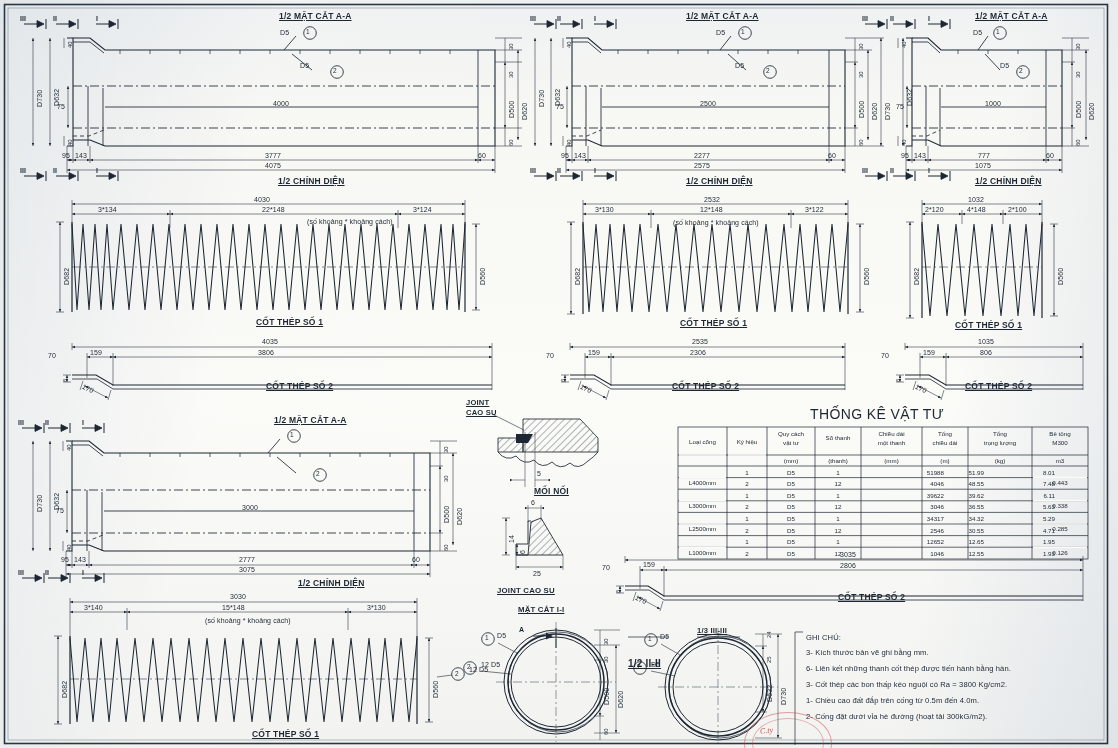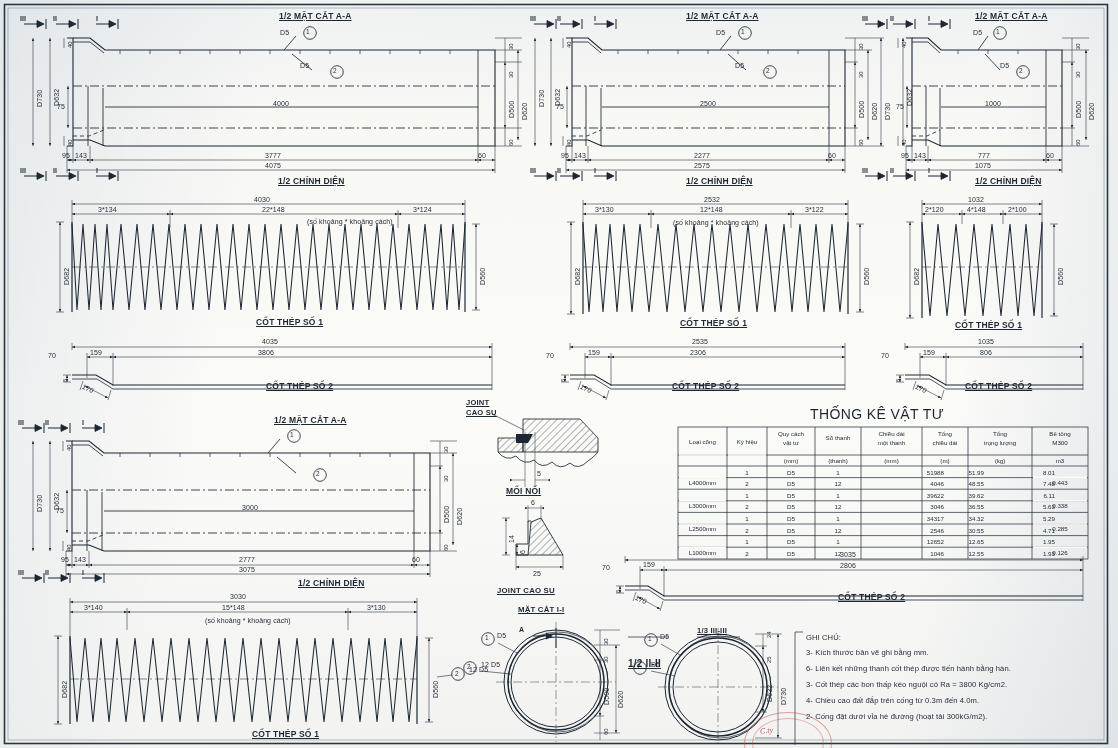--- a/index.html
+++ b/index.html
@@ -821,21 +821,21 @@
   <div class="lbl dim" style="left:205px;top:617px;">(số khoảng * khoảng cách)</div>
   <div class="lbl dim rot" style="left:61px;top:698px;">D682</div>
   <div class="lbl dim rot" style="left:432px;top:698px;">D560</div>
   <div class="lbl ttl" style="left:252px;top:729px;">CỐT THÉP SỐ 1</div>
   <div class="lbl dim" style="left:455px;top:670px;font-size:6.5px;">2</div>
   <div class="lbl dim" style="left:469px;top:666px;">12 D5</div>
 
   <div class="lbl ttl" style="left:466px;top:398px;font-size:7.6px;text-decoration:underline;">JOINT</div>
   <div class="lbl ttl" style="left:466px;top:408px;font-size:7.6px;text-decoration:underline;">CAO SU</div>
   <div class="lbl dim" style="left:537px;top:470px;">5</div>
-  <div class="lbl ttl" style="left:506px;top:486px;">MỐI NỐI</div>
+  <div class="lbl ttl" style="left:534px;top:486px;">MỐI NỐI</div>
   <div class="lbl dim" style="left:531px;top:499px;">6</div>
   <div class="lbl dim rot" style="left:508px;top:543px;">14</div>
   <div class="lbl dim rot" style="left:519px;top:554px;">6</div>
   <div class="lbl dim" style="left:533px;top:570px;">25</div>
 
   <div class="lbl ttl" style="left:497px;top:586px;font-size:7.8px;">JOINT CAO SU</div>
   <div class="lbl ttl" style="left:518px;top:605px;font-size:7.8px;">MẶT CẮT I-I</div>
   <div class="lbl mark" style="left:519px;top:626px;">A</div>
   <div class="lbl dim" style="left:485px;top:634px;font-size:6.5px;">1</div>
   <div class="lbl dim" style="left:497px;top:632px;">D5</div>
@@ -943,18 +943,18 @@
       <div class="tblcell" style="left: 815px; top: 549.7px; width: 46px;">12</div>
       <div class="tblcell" style="left: 892px; top: 549.7px; width: 52px; text-align: right;">1046</div>
       <div class="tblcell" style="left: 944px; top: 549.7px; width: 40px; text-align: right;">12.55</div>
       <div class="tblcell" style="left: 1001px; top: 549.7px; width: 54px; text-align: right;">1.93</div>
     </div>
 
   <div class="lbl note" style="left:806px;top:633px;">GHI CHÚ:</div>
   <div class="lbl note" style="left:806px;top:648px;">3- Kích thước bản vẽ ghi bằng mm.</div>
   <div class="lbl note" style="left:806px;top:664px;">6- Liên kết những thanh cốt thép được tiến hành bằng hàn.</div>
   <div class="lbl note" style="left:806px;top:680px;">3- Cốt thép các bon thấp kéo nguội có Ra = 3800 Kg/cm2.</div>
-  <div class="lbl note" style="left:806px;top:696px;">4- Chiều cao đất đắp trên cống từ 0.3m đến 4.0m.</div>
+  <div class="lbl note" style="left:806px;top:696px;">1- Chiều cao đất đắp trên cống từ 0.5m đến 4.0m.</div>
   <div class="lbl note" style="left:806px;top:712px;">2- Cống đặt dưới vỉa hè đường (hoạt tải 300kG/m2).</div>
 
   <div id="stamp"></div>
   <div id="stampscr">C.ty</div>
 </div>
 
 </body></html>

